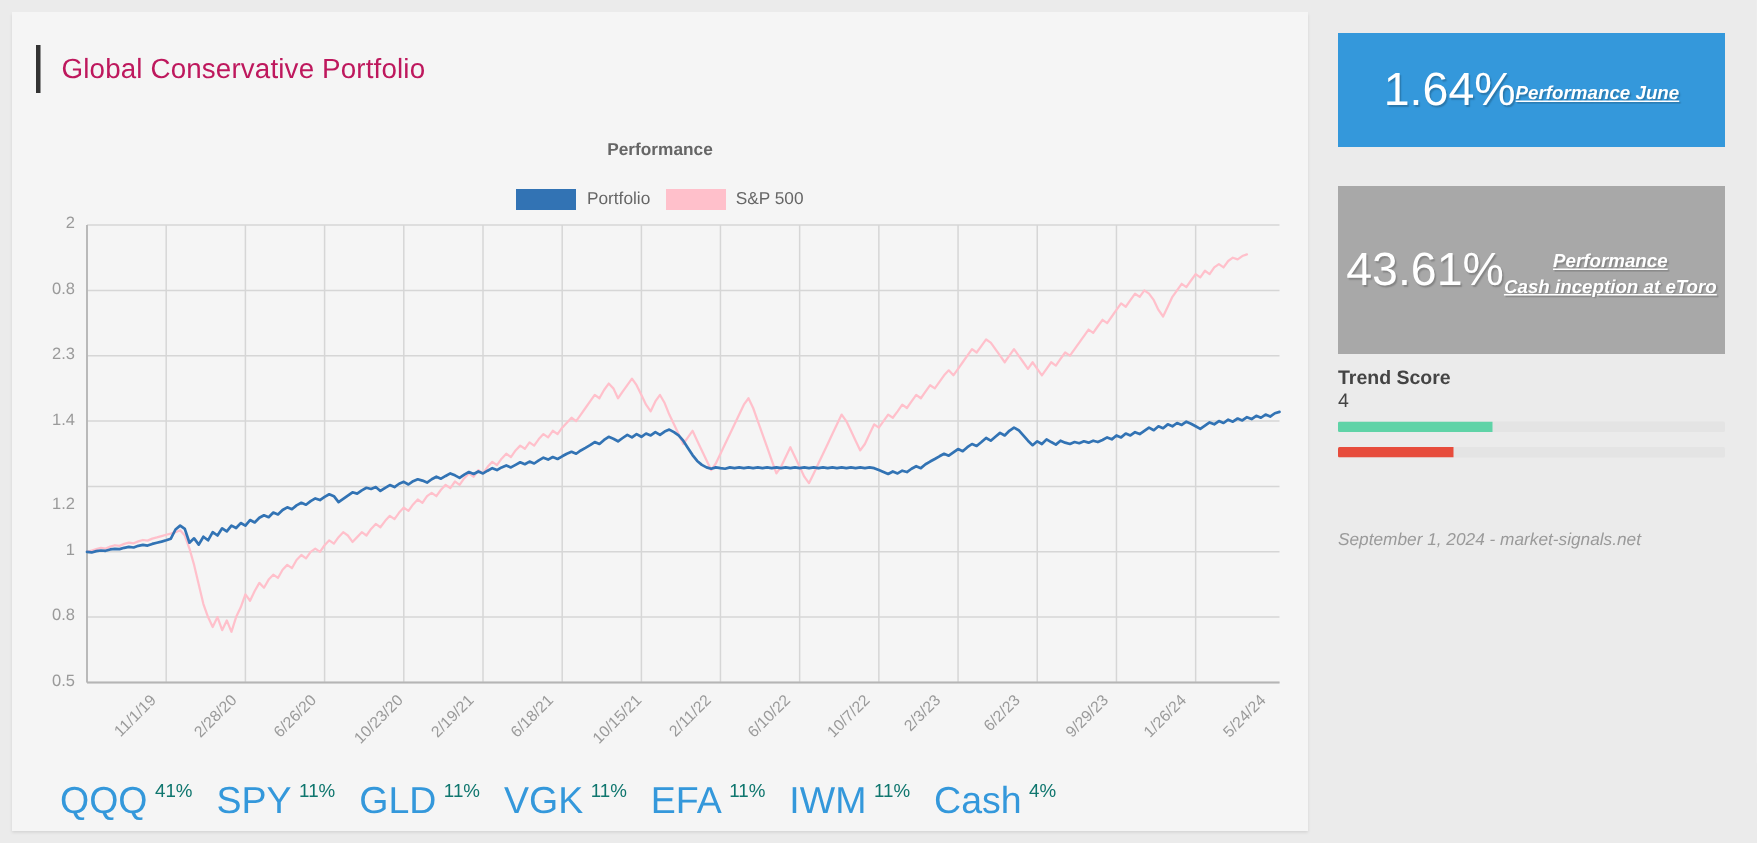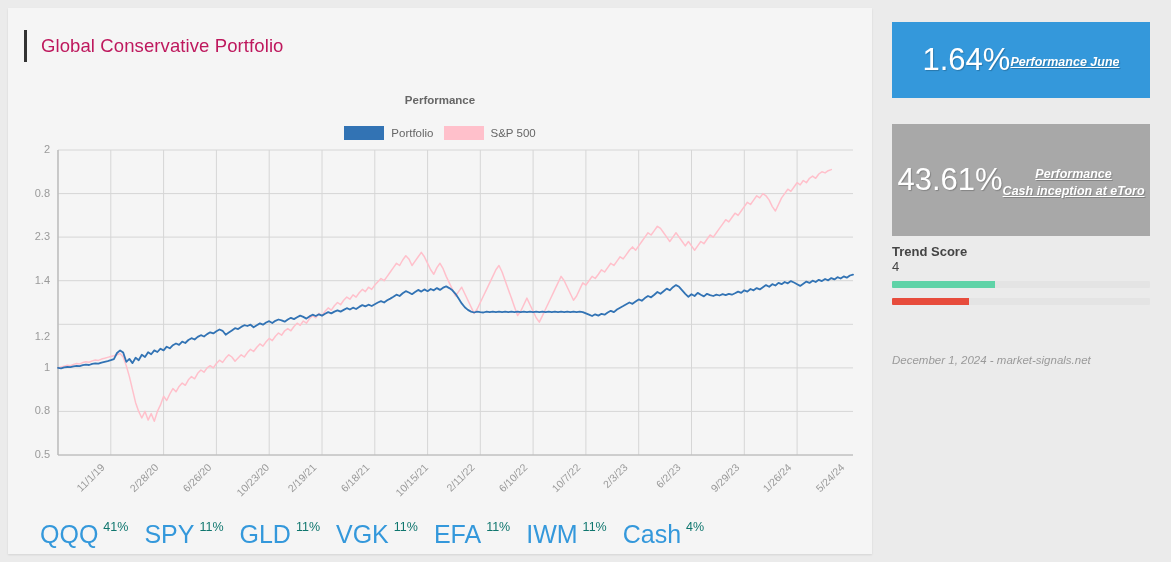--- a/index.html
+++ b/index.html
@@ -244,15 +244,15 @@
         <div class="score-fill" id="fill-trend" style="background: rgb(95, 211, 167); width: 40%;"></div>
       </div>
     </div>
 
     <div class="score-block" id="score-risk">
       <div class="score-track">
         <div class="score-fill" id="fill-risk" style="background: rgb(231, 76, 60); width: 30%;"></div>
       </div>
     </div>
 
-    <div id="footer-note">December 1, 2024 - market-signals.net</div>
+    <div id="footer-note">September 1, 2024 - market-signals.net</div>
   </div>
 </div>
 
 </body></html>

